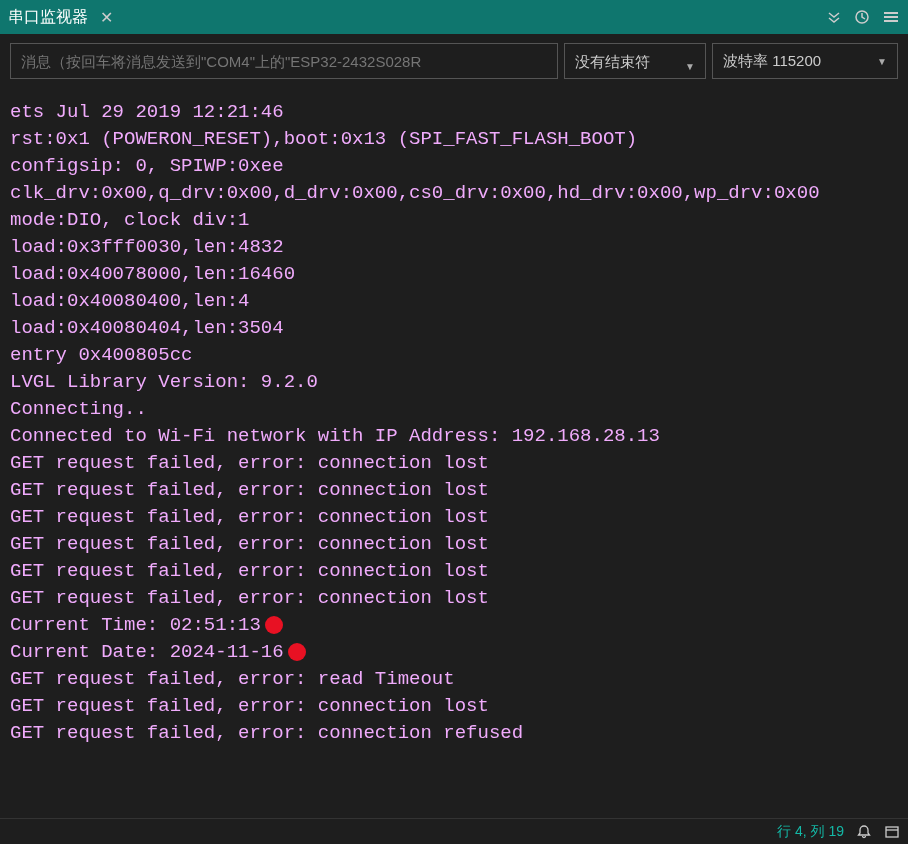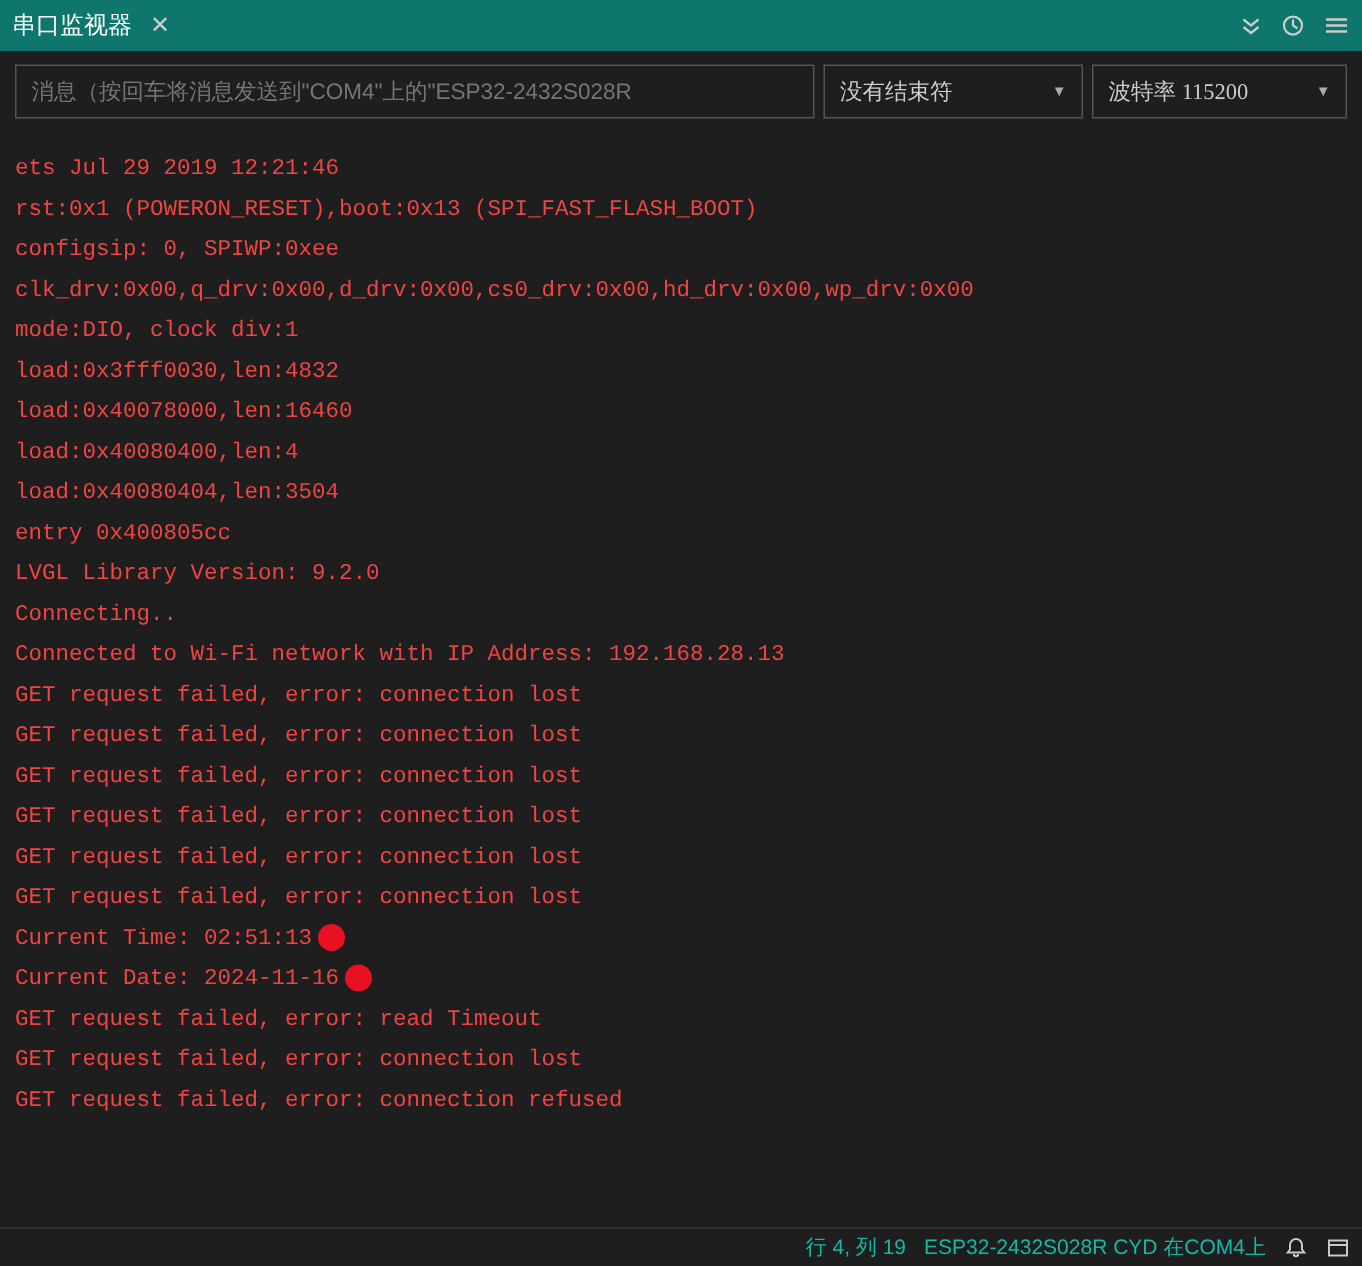--- a/index.html
+++ b/index.html
@@ -78,37 +78,37 @@
       padding: 6px 10px;
       font-size: 15px;
       display: flex;
       align-items: center;
       justify-content: space-between;
       gap: 8px;
       cursor: pointer;
       height: 36px;
     }
     .dropdown-line-ending {
-      width: 173px;
+      width: 142px;
+      align-items: flex-end;
     }
     .dropdown-baud {
-      width: 170px;
-      font-family: Liberation Serif, serif;
+      width: 186px;
     }
     .dropdown-caret {
       font-size: 10px;
       color: #aaa;
     }
     .console-output {
       flex: 1;
       padding: 12px 10px;
       font-family: "Consolas", "Courier New", monospace;
-      font-size: 15px;
+      font-size: 19px;
       line-height: 27px;
-      color: #ef4444;
+      color: #f0abfc;
       white-space: pre;
       overflow: auto;
       position: relative;
     }
     .output-line {
       display: block;
     }
     .red-dot {
       display: inline-block;
       width: 18px;
@@ -177,21 +177,20 @@
   <div class="dropdown dropdown-baud">
     <span>波特率 115200</span>
     <span class="dropdown-caret">▼</span>
   </div>
 </div>
 
 <div class="console-output" id="console-output"><span class="output-line">ets Jul 29 2019 12:21:46</span><span class="output-line"></span><span class="output-line">rst:0x1 (POWERON_RESET),boot:0x13 (SPI_FAST_FLASH_BOOT)</span><span class="output-line">configsip: 0, SPIWP:0xee</span><span class="output-line">clk_drv:0x00,q_drv:0x00,d_drv:0x00,cs0_drv:0x00,hd_drv:0x00,wp_drv:0x00</span><span class="output-line">mode:DIO, clock div:1</span><span class="output-line">load:0x3fff0030,len:4832</span><span class="output-line">load:0x40078000,len:16460</span><span class="output-line">load:0x40080400,len:4</span><span class="output-line">load:0x40080404,len:3504</span><span class="output-line">entry 0x400805cc</span><span class="output-line">LVGL Library Version: 9.2.0</span><span class="output-line">Connecting..</span><span class="output-line">Connected to Wi-Fi network with IP Address: 192.168.28.13</span><span class="output-line">GET request failed, error: connection lost</span><span class="output-line">GET request failed, error: connection lost</span><span class="output-line">GET request failed, error: connection lost</span><span class="output-line">GET request failed, error: connection lost</span><span class="output-line">GET request failed, error: connection lost</span><span class="output-line">GET request failed, error: connection lost</span><span class="output-line">Current Time: 02:51:13<span class="red-dot"></span></span><span class="output-line">Current Date: 2024-11-16<span class="red-dot"></span></span><span class="output-line">GET request failed, error: read Timeout</span><span class="output-line">GET request failed, error: connection lost</span><span class="output-line">GET request failed, error: connection refused</span></div>
 
 <div class="statusbar">
   <span class="status-item">行 4, 列 19</span>
-  <span class="status-item">ESP32-2432S028R CYD 在COM4上</span>
   <span class="status-icon">
     <svg width="16" height="16" viewBox="0 0 16 16" fill="none" stroke="#ccc" stroke-width="1.3">
         <path d="M8 2a4 4 0 0 0-4 4v3l-1.5 2h11L12 9V6a4 4 0 0 0-4-4zM6.5 12a1.5 1.5 0 0 0 3 0"></path>
       </svg>
   </span>
   <span class="status-icon">
     <svg width="16" height="16" viewBox="0 0 16 16" fill="none" stroke="#ccc" stroke-width="1.3">
         <rect x="2" y="3" width="12" height="10"></rect>
         <path d="M2 6h12"></path>
       </svg>

